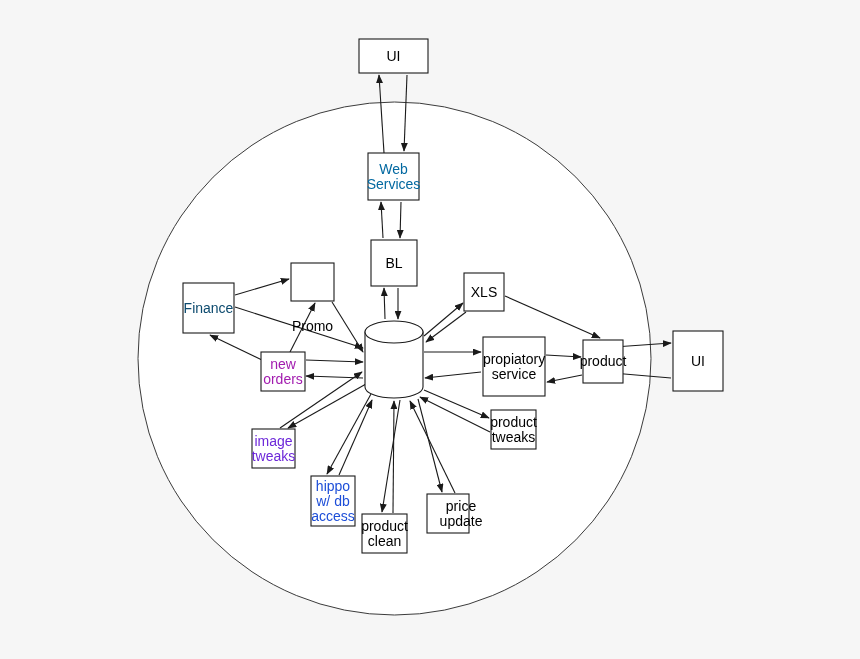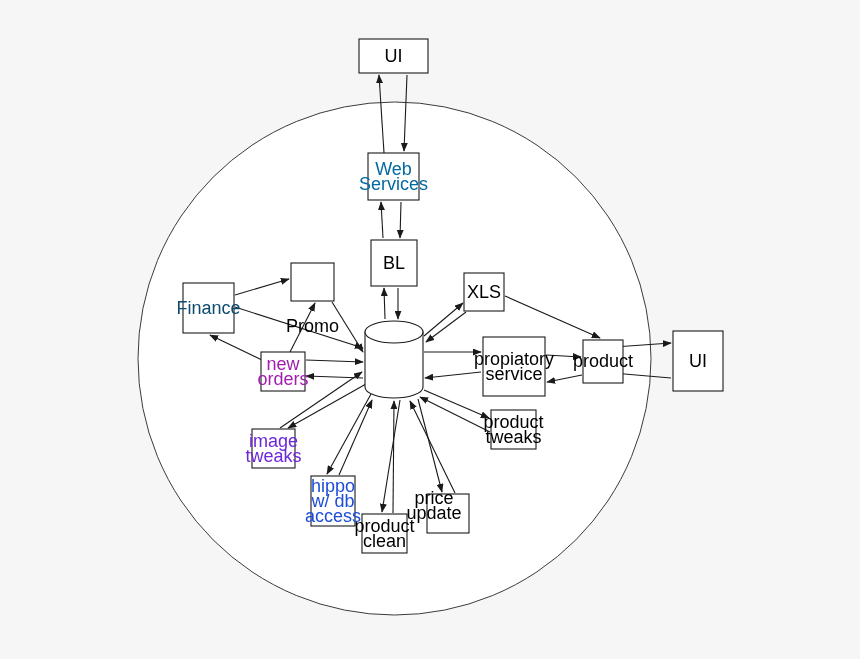--- a/index.html
+++ b/index.html
@@ -27,21 +27,21 @@
     height: 659px;
     display: block;
   }
   .node-label {
     position: absolute;
     display: flex;
     align-items: center;
     justify-content: center;
     text-align: center;
     font-family: "Liberation Sans", sans-serif;
-    font-size: 18px;
+    font-size: 14px;
     line-height: 15px;
     color: #000000;
     white-space: pre-line;
     pointer-events: none;
     box-sizing: border-box;
   }
 </style>
 </head>
 <body style="background: rgb(246, 246, 246);">
 
@@ -122,21 +122,21 @@
       <div class="node-label" style="left: 291px; top: 263px; width: 43px; height: 38px; color: rgb(0, 0, 0); margin-top: 44px;">Promo</div>
       <div class="node-label" style="left: 261px; top: 352px; width: 44px; height: 39px; color: #a21caf;">new
 orders</div>
       <div class="node-label" style="left: 252px; top: 429px; width: 43px; height: 39px; color: #6d28d9;">image
 tweaks</div>
       <div class="node-label" style="left: 311px; top: 476px; width: 44px; height: 50px; color: #1d4ed8;">hippo
 w/ db
 access</div>
       <div class="node-label" style="left: 362px; top: 514px; width: 45px; height: 39px; color: rgb(0, 0, 0);">product
 clean</div>
-      <div class="node-label" style="left: 413px; top: 494px; width: 42px; height: 23px; color: rgb(0, 0, 0);">price
+      <div class="node-label" style="left: 440px; top: 494px; width: 42px; height: 39px; color: rgb(0, 0, 0);">price
 update</div>
       <div class="node-label" style="left: 491px; top: 410px; width: 45px; height: 39px; color: rgb(0, 0, 0);">product
 tweaks</div>
       <div class="node-label" style="left: 464px; top: 273px; width: 40px; height: 38px; color: rgb(0, 0, 0);">XLS</div>
       <div class="node-label" style="left: 483px; top: 337px; width: 62px; height: 59px; color: rgb(0, 0, 0);">propiatory
 service</div>
       <div class="node-label" style="left: 583px; top: 340px; width: 40px; height: 43px; color: rgb(0, 0, 0);">product</div>
       <div class="node-label" style="left: 673px; top: 331px; width: 50px; height: 60px; color: rgb(0, 0, 0);">UI</div>
     </div>
 

